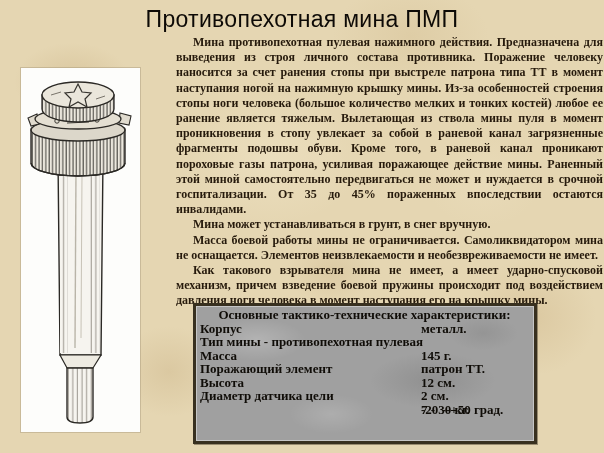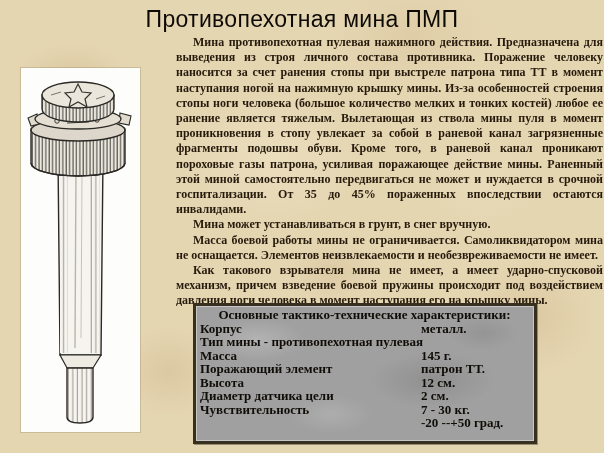--- a/index.html
+++ b/index.html
@@ -150,21 +150,20 @@
     </div>
     <div class="spec-row">
       <span class="spec-label">Высота</span>
       <span class="spec-value">12 см.</span>
     </div>
     <div class="spec-row">
       <span class="spec-label">Диаметр датчика цели</span>
       <span class="spec-value">2 см.</span>
     </div>
     <div class="spec-row">
-      <span class="spec-label">Чувствительность</span>
       <span class="spec-value">7 - 30 кг.</span>
     </div>
     <div class="spec-row">
       <span class="spec-value">-20 --+50 град.</span>
     </div>
   </div>
 
 </div>
 
 </body></html>

